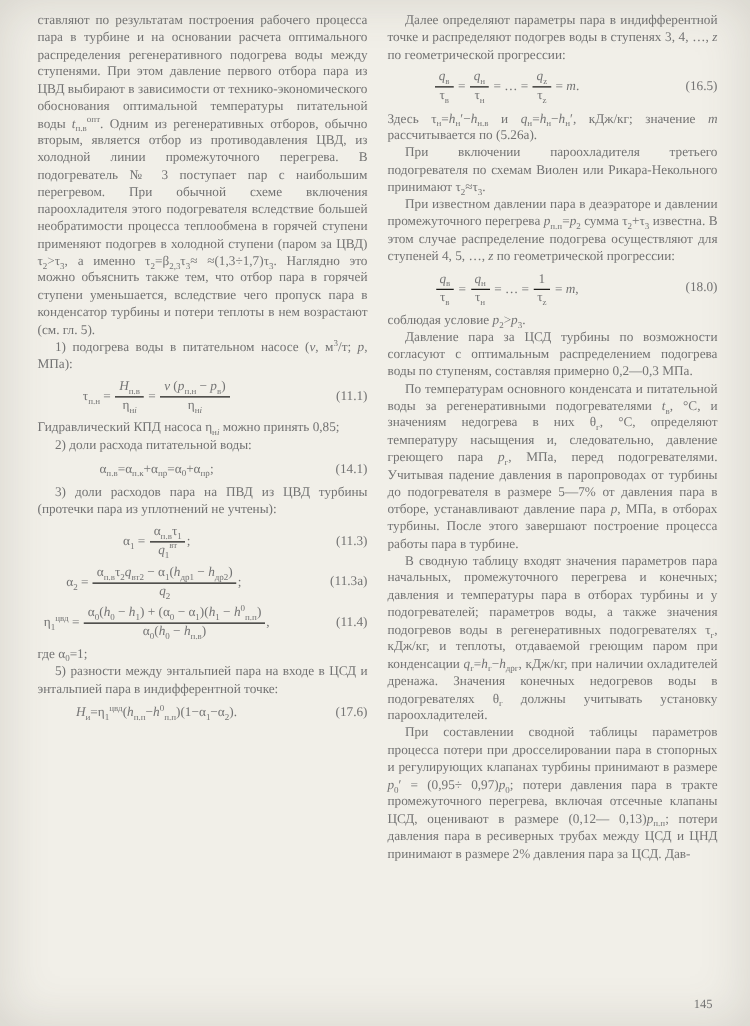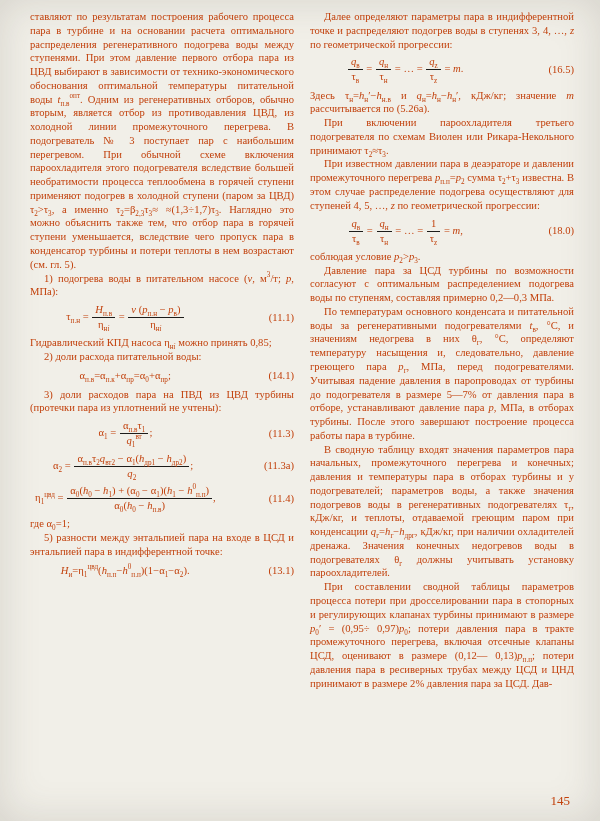--- a/index.html
+++ b/index.html
@@ -6,21 +6,21 @@
   body{
     background:#d8d5ce;
     font-family:"Liberation Serif","DejaVu Serif",serif;
   }
   .page{
     position:relative;
     width:600px;
     height:821px;
     margin:0 auto;
     background:#f1efe8;
-    color:#c2410c;
+    color:#737373;
     overflow:hidden;
     box-shadow:inset 0 0 40px rgba(90,85,70,0.18);
     box-sizing:border-box;
     padding:10px 10px 0 30px;
   }
   .columns{
     display:flex;
     gap:16px;
   }
   .column{
@@ -65,21 +65,21 @@
   }
   .frac .bot{
     display:block;
     padding:1px 3px 0 3px;
     line-height:1.15;
   }
   .page-number{
     position:absolute;
     right:30px;
     bottom:12px;
-    font-size:13px;
+    font-size:10px;
   }
 </style>
 </head>
 <body>
 
 <div class="page">
   <div class="columns">
     <div class="column">
         <p class="para">ставляют по результатам построения рабочего процесса пара в турбине и на основании расчета оптимального распределения регенеративного подогрева воды между ступенями. При этом давление первого отбора пара из ЦВД выбирают в зависимости от технико-экономического обоснования оптимальной температуры питательной воды <i>t</i><sub>п.в</sub><sup>опт</sup>. Одним из регенеративных отборов, обычно вторым, является отбор из противодавления ЦВД, из холодной линии промежуточного перегрева. В подогреватель № 3 поступает пар с наибольшим перегревом. При обычной схеме включения пароохладителя этого подогревателя вследствие большей необратимости процесса теплообмена в горячей ступени применяют подогрев в холодной ступени (паром за ЦВД) τ<sub>2</sub>&gt;τ<sub>3</sub>, а именно τ<sub>2</sub>=β<sub>2,3</sub>τ<sub>3</sub>≈ ≈(1,3÷1,7)τ<sub>3</sub>. Наглядно это можно объяснить также тем, что отбор пара в горячей ступени уменьшается, вследствие чего пропуск пара в конденсатор турбины и потери теплоты в нем возрастают (см. гл. 5).</p>
         <p class="para indent">1) подогрева воды в питательном насосе (<i>v</i>, м<sup>3</sup>/т; <i>p</i>, МПа):</p>
@@ -103,21 +103,21 @@
           <span class="f-num">(11.3а)</span>
         </div>
         <div class="formula">
           <span class="f-body">η<sub>1</sub><sup>цвд</sup> = <span class="frac"><span class="top">α<sub>0</sub>(<i>h</i><sub>0</sub> − <i>h</i><sub>1</sub>) + (α<sub>0</sub> − α<sub>1</sub>)(<i>h</i><sub>1</sub> − <i>h</i><sup>0</sup><sub>п.п</sub>)</span><span class="bot">α<sub>0</sub>(<i>h</i><sub>0</sub> − <i>h</i><sub>п.в</sub>)</span></span>,</span>
           <span class="f-num">(11.4)</span>
         </div>
         <p class="para">где α<sub>0</sub>=1;</p>
         <p class="para indent">5) разности между энтальпией пара на входе в ЦСД и энтальпией пара в индифферентной точке:</p>
         <div class="formula">
           <span class="f-body"><i>H</i><sub>и</sub>=η<sub>1</sub><sup>цвд</sup>(<i>h</i><sub>п.п</sub>−<i>h</i><sup>0</sup><sub>п.п</sub>)(1−α<sub>1</sub>−α<sub>2</sub>).</span>
-          <span class="f-num">(13.1)</span>
+          <span class="f-num">(17.6)</span>
         </div>
       </div>
     <div class="column">
         <p class="para indent">Далее определяют параметры пара в индифферентной точке и распределяют подогрев воды в ступенях 3, 4, …, <i>z</i> по геометрической прогрессии:</p>
         <div class="formula">
           <span class="f-body"><span class="frac"><span class="top"><i>q</i><sub>в</sub></span><span class="bot">τ<sub>в</sub></span></span> = <span class="frac"><span class="top"><i>q</i><sub>н</sub></span><span class="bot">τ<sub>н</sub></span></span> = … = <span class="frac"><span class="top"><i>q</i><sub>z</sub></span><span class="bot">τ<sub>z</sub></span></span> = <i>m</i>.</span>
           <span class="f-num">(16.5)</span>
         </div>
         <p class="para">Здесь τ<sub>н</sub>=<i>h</i><sub>н</sub>′−<i>h</i><sub>н.в</sub> и <i>q</i><sub>н</sub>=<i>h</i><sub>н</sub>−<i>h</i><sub>н</sub>′, кДж/кг; значение <i>m</i> рассчитывается по (5.26а).</p>
         <p class="para indent">При включении пароохладителя третьего подогревателя по схемам Виолен или Рикара-Некольного принимают τ<sub>2</sub>≈τ<sub>3</sub>.</p>

